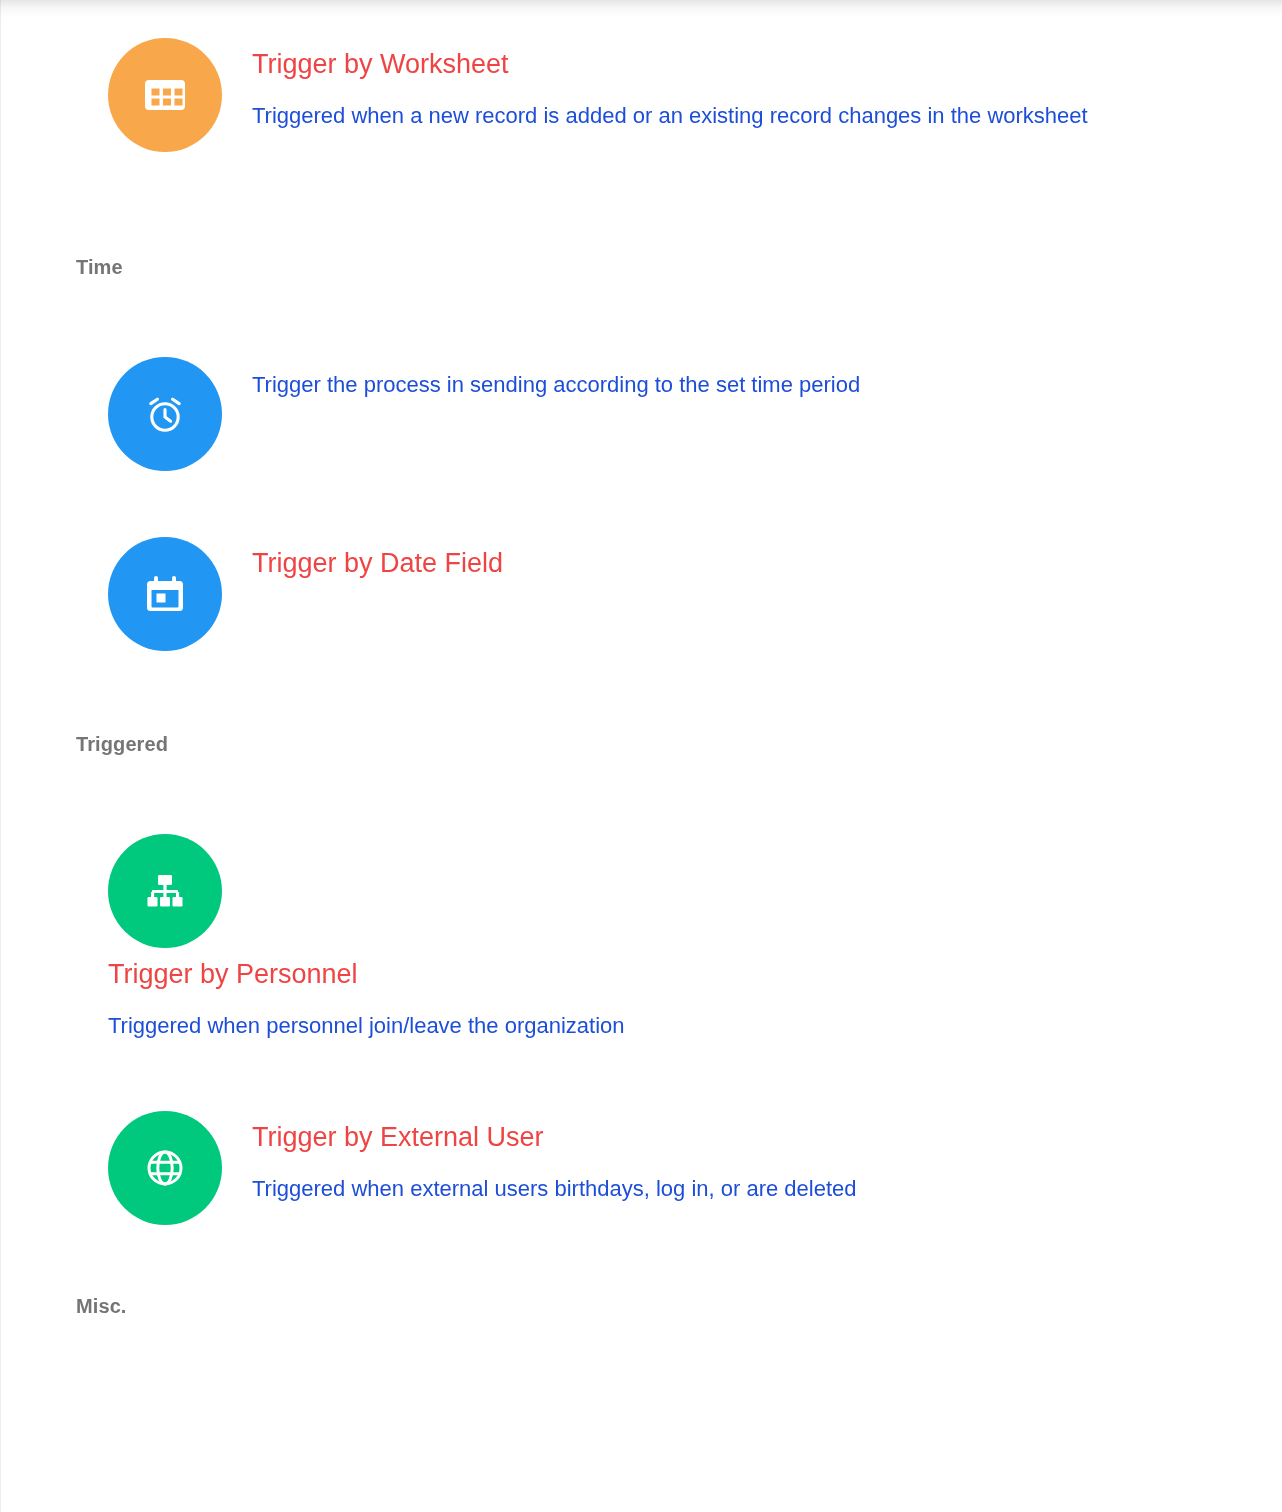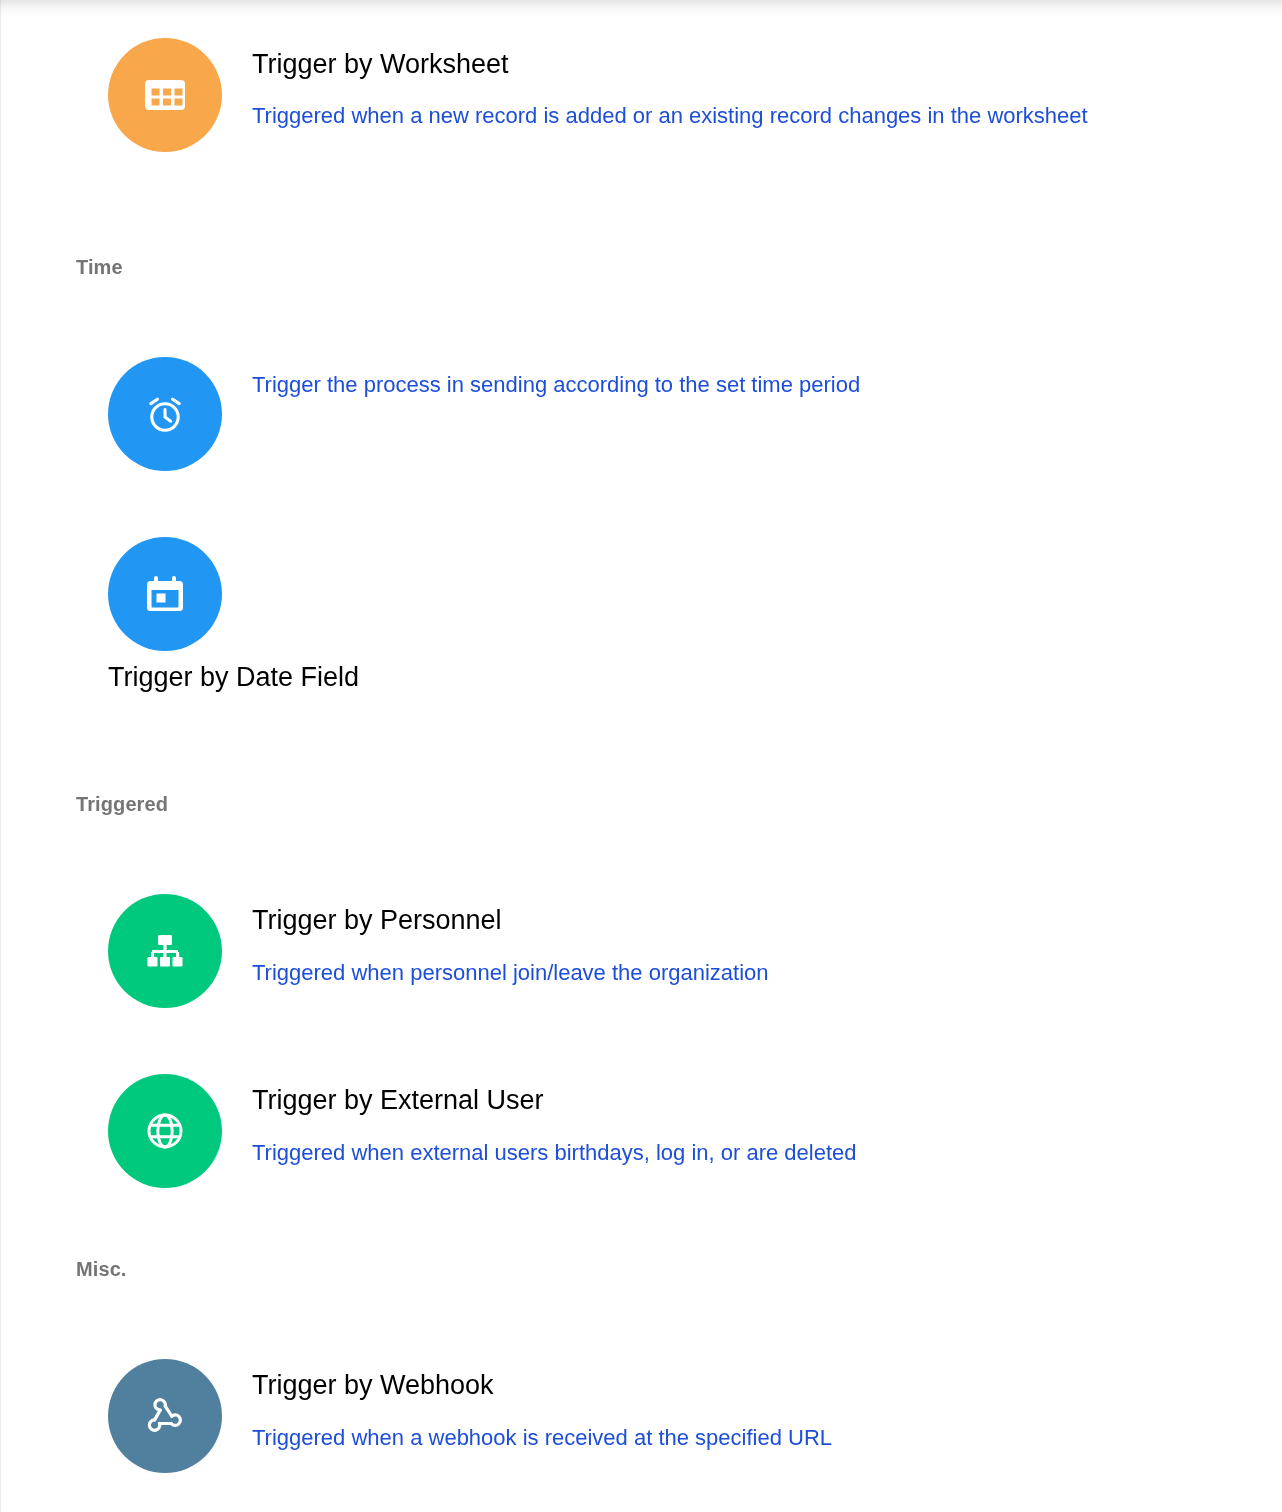--- a/index.html
+++ b/index.html
@@ -70,41 +70,41 @@
 
   .trigger-body {
     flex: 1 1 auto;
     padding-top: 10px;
     min-width: 0;
   }
 
   .trigger-title {
     font-size: 27px;
     font-weight: normal;
-    color: #000000;
+    color: #ef4444;
     line-height: 1.2;
     margin: 0 0 18px 0;
   }
 
   .trigger-desc {
     font-size: 22px;
     color: #1d4ed8;
     line-height: 1.65;
     margin: 0;
     max-width: 960px;
   }
 
   
   .item-worksheet   { margin-top: 38px; }
   .gap-after-worksheet { height: 92px; }
   .hdr-time        { margin-top: 12px; }
   .item-scheduled  { margin-top: 78px; }
-  .item-datefield  { margin-top: 66px; flex-direction: column; }
+  .item-datefield  { margin-top: 66px; }
   .gap-after-time  { height: 82px; }
-  .item-personnel  { margin-top: 78px; }
+  .item-personnel  { margin-top: 78px; flex-direction: column; }
   .item-external   { margin-top: 66px; }
   .gap-after-personnel { height: 70px; }
   .item-webhook    { margin-top: 78px; }
 
   .desc-narrow { max-width: 730px; }
   .desc-wide   { max-width: 960px; }
 </style>
 </head>
 <body>
 
@@ -201,34 +201,14 @@
         <div class="trigger-title">Trigger by External User</div>
         <div class="trigger-desc desc-narrow">Triggered when external users birthdays, log in, or are deleted</div>
       </div>
     </div>
   </div>
 
   <div class="gap-after-personnel"></div>
 
   <div class="section-header">Misc.</div>
 
-  <div class="trigger-list">
-    <div class="trigger-item item-webhook">
-      <div class="trigger-icon" style="background:#51809F;">
-        <svg width="48" height="48" viewBox="0 0 48 48" aria-hidden="true">
-          <g fill="none" stroke="#ffffff" stroke-width="3.2" stroke-linecap="round" stroke-linejoin="round">
-            <path d="M24.2 14.1a5.2 5.2 0 1 0-5.0 4.0"></path>
-            <path d="M19.2 18.1 L13.6 27.9"></path>
-            <path d="M13.6 27.9a5.2 5.2 0 1 0 4.9 3.6"></path>
-            <path d="M18.5 31.5 L30.2 31.5"></path>
-            <path d="M30.2 31.5a5.2 5.2 0 1 0 .6-7.3"></path>
-            <path d="M30.8 24.2 L24.2 14.1"></path>
-          </g>
-        </svg>
-      </div>
-      <div class="trigger-body">
-        <div class="trigger-title">Trigger by Webhook</div>
-        <div class="trigger-desc desc-narrow">Triggered when a webhook is received at the specified URL</div>
-      </div>
-    </div>
-  </div>
 
 </div>
 
 </body></html>

